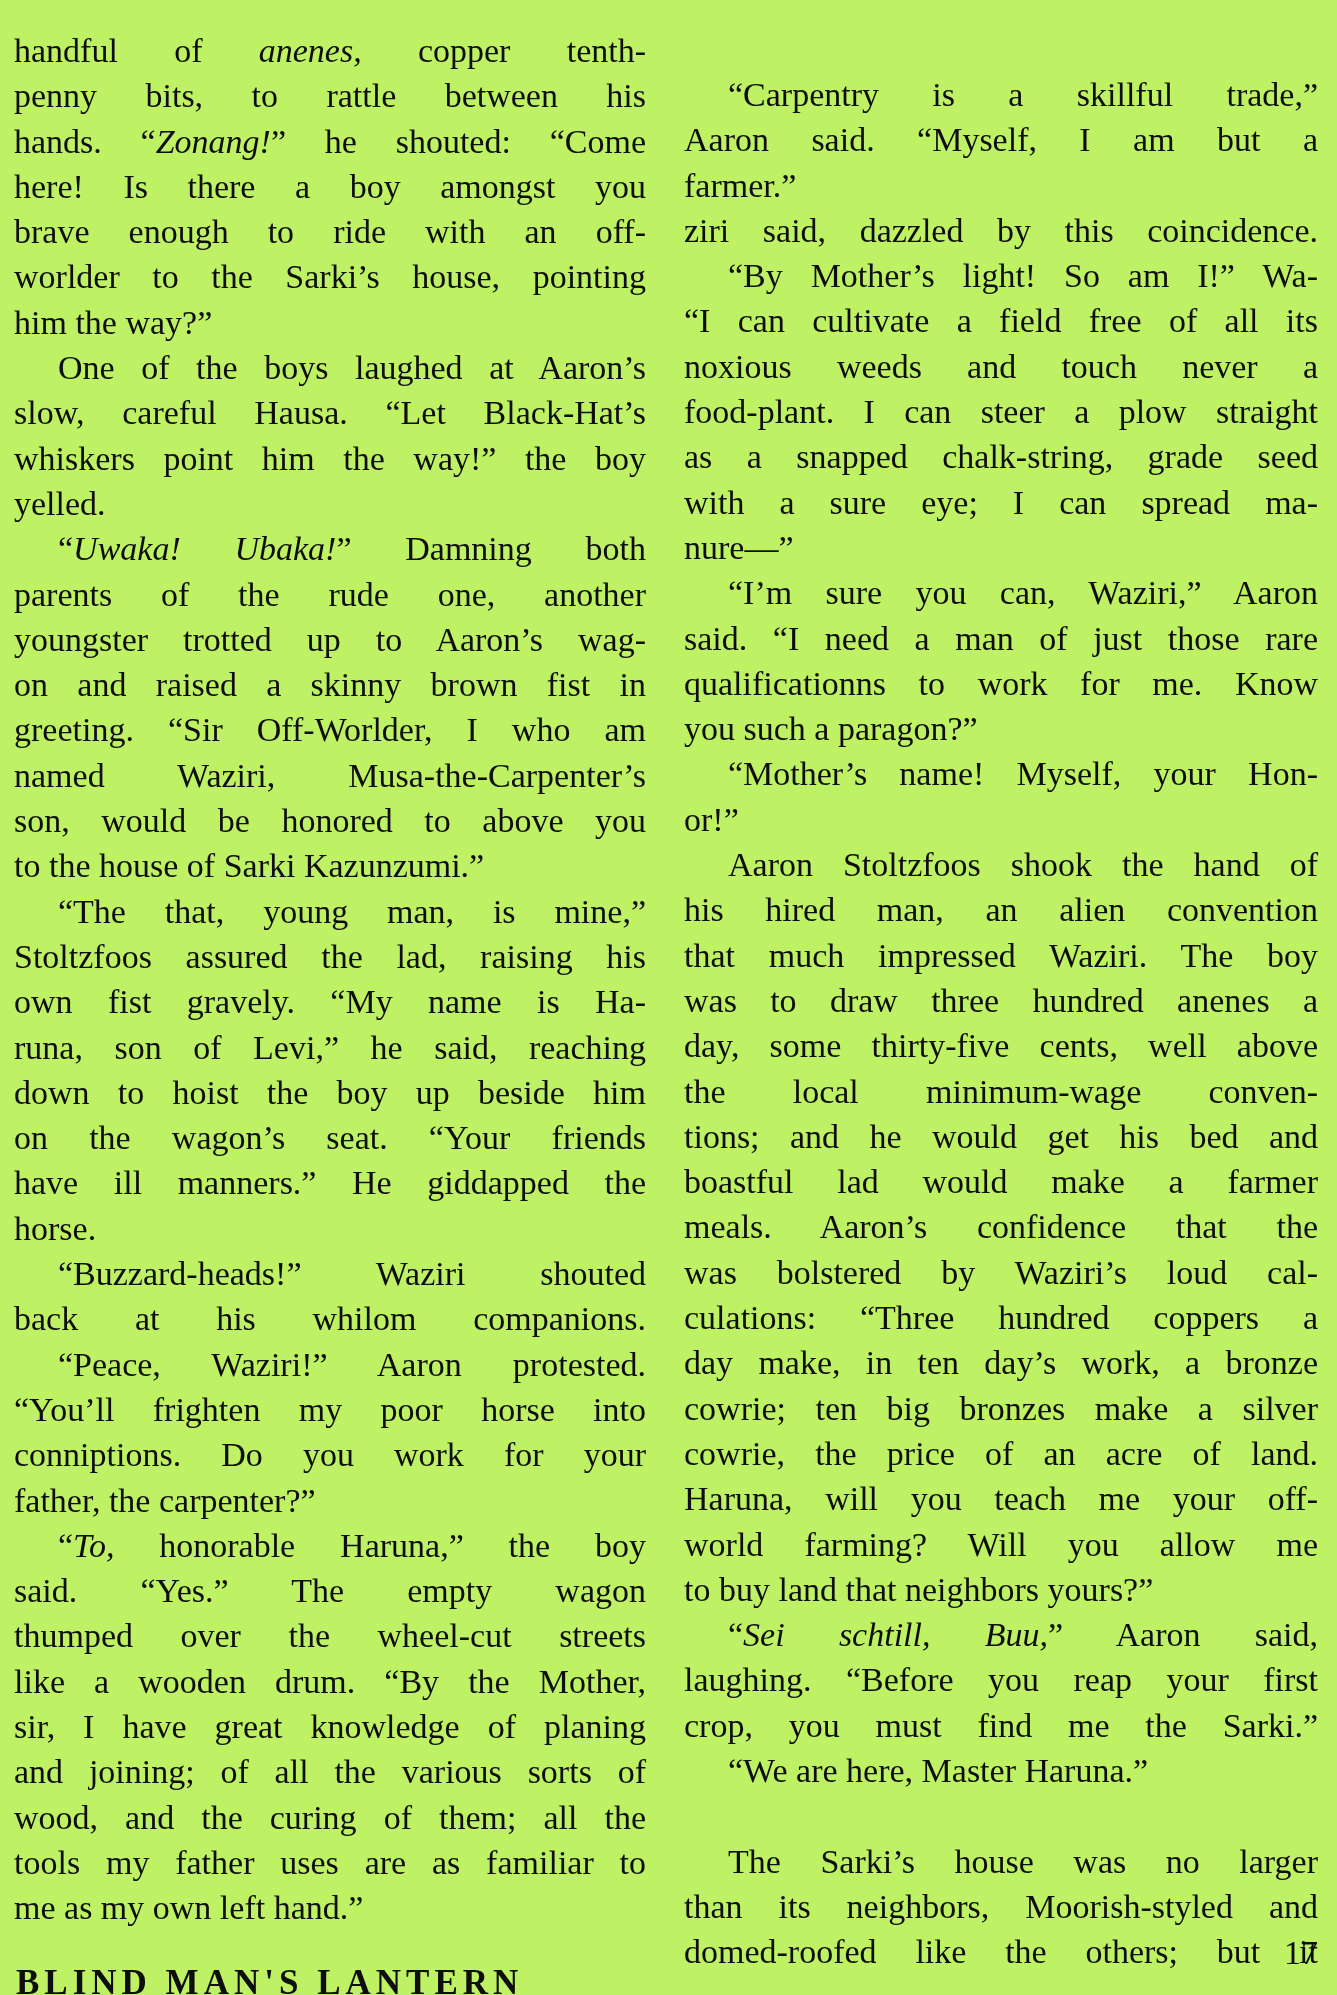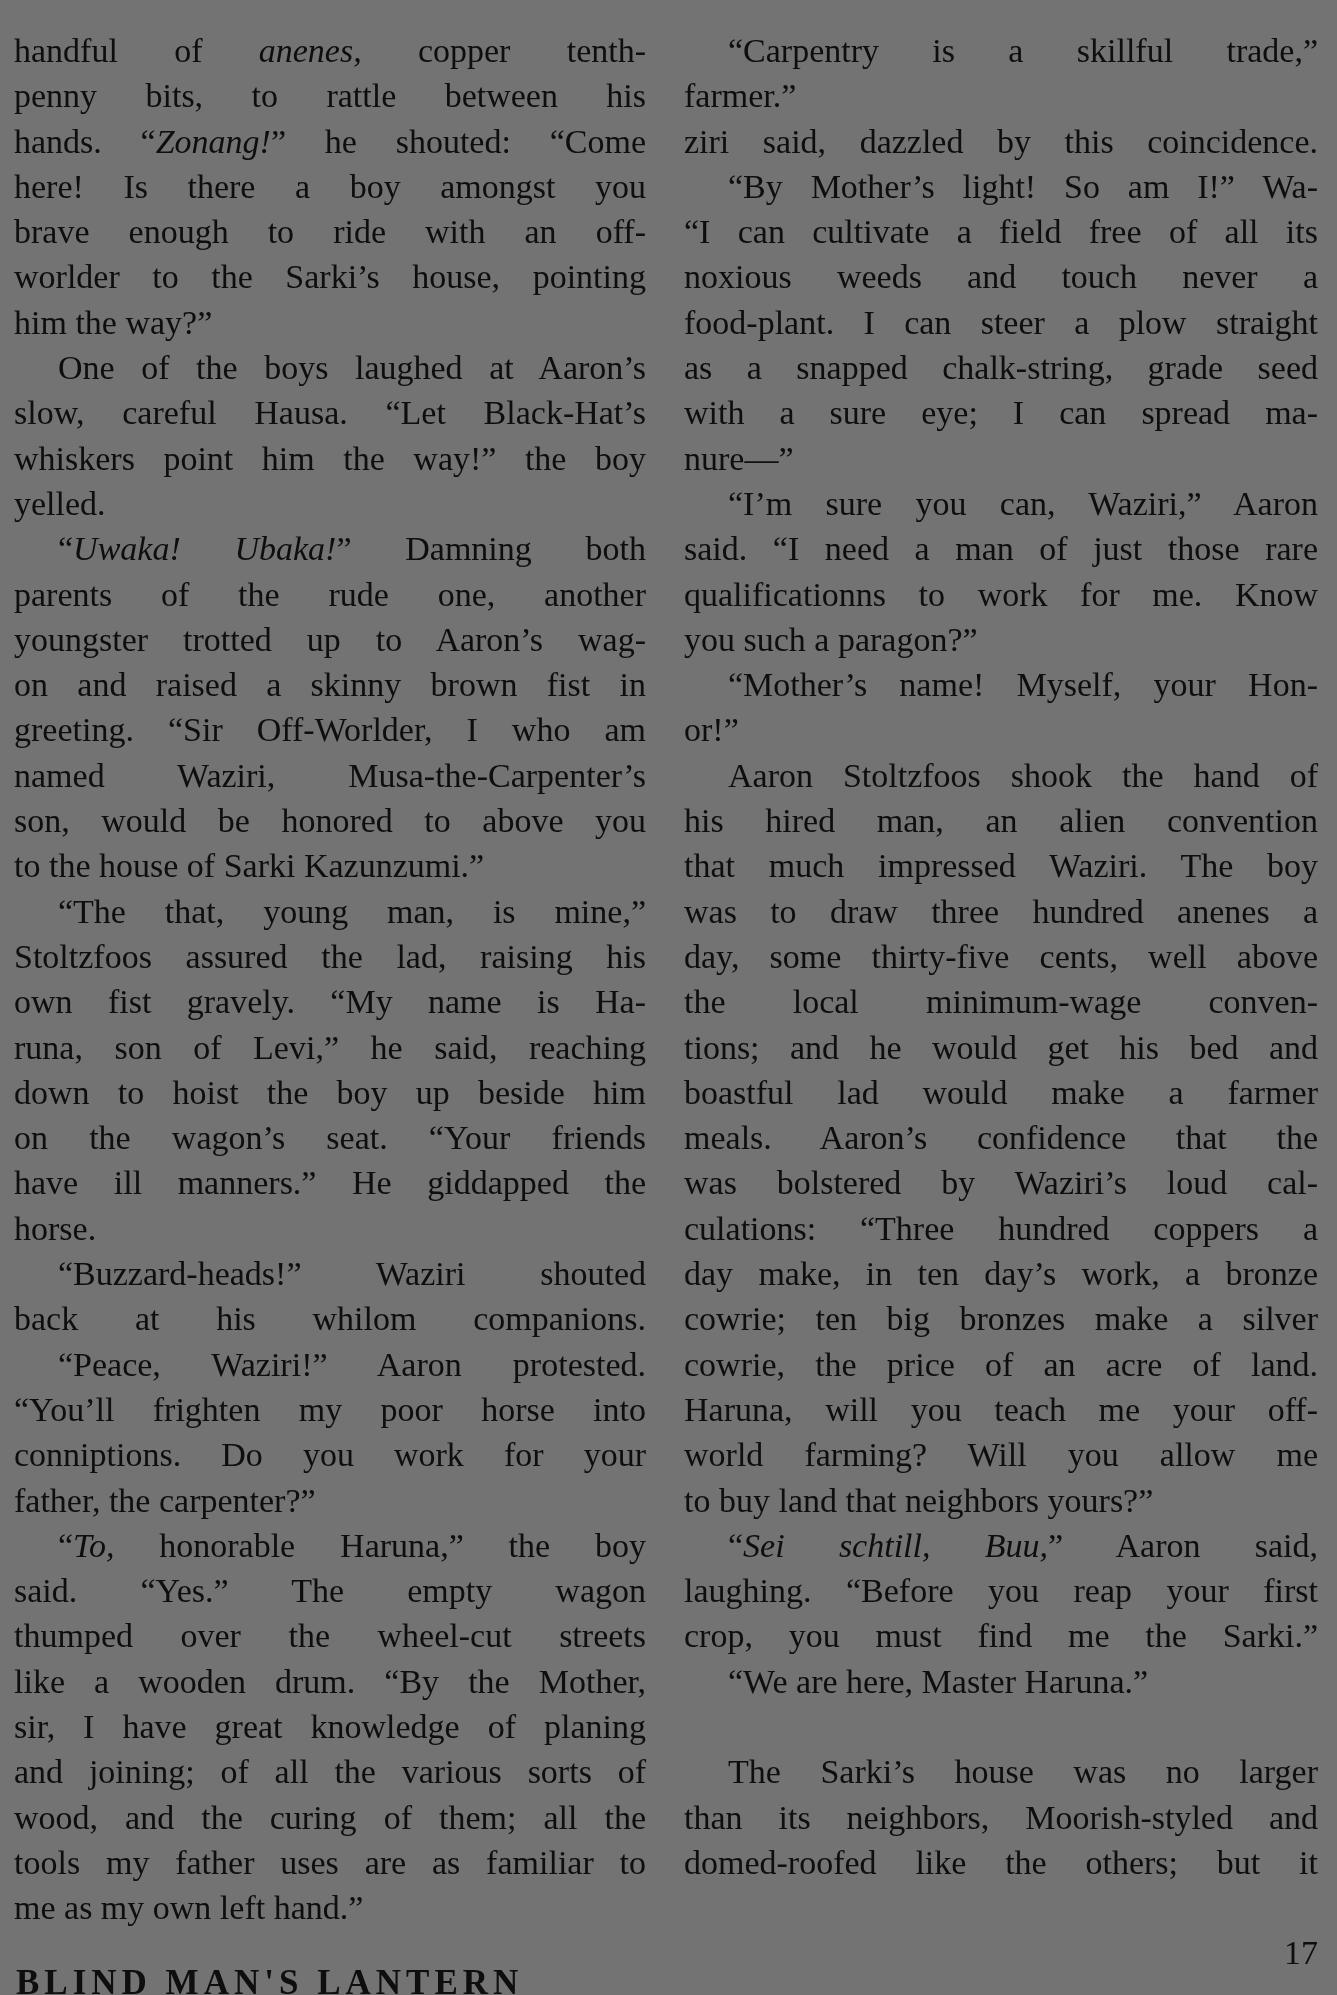--- a/index.html
+++ b/index.html
@@ -4,31 +4,31 @@
 <style>
   html, body {
     margin: 0;
     padding: 0;
     background: #ffffff;
   }
   .page {
     position: relative;
     width: 1337px;
     height: 1995px;
-    background: #737373;
+    background: #bef264;
     color: #0e0e0e;
     font-family: "Liberation Serif", "DejaVu Serif", serif;
     overflow: hidden;
   }
   .column {
     position: absolute;
     top: 28px;
   }
   .column.left  { left: 14px;  width: 632px; }
-  .column.right { left: 684px; width: 634px; }
+  .column.right { left: 684px; width: 634px; margin-top: 44px; }
   .line {
     height: 45.3px;
     line-height: 45.3px;
     font-size: 34px;
     text-align: justify;
     text-align-last: justify;
     text-justify: inter-word;
     white-space: normal;
   }
   .line.last  { text-align-last: left; }
@@ -100,20 +100,21 @@
       <div class="line">like a wooden drum. “By the Mother,</div>
       <div class="line">sir, I have great knowledge of planing</div>
       <div class="line">and joining; of all the various sorts of</div>
       <div class="line">wood, and the curing of them; all the</div>
       <div class="line">tools my father uses are as familiar to</div>
       <div class="line last">me as my own left hand.”</div>
     </div>
 
   <div class="column right">
       <div class="line ind">“Carpentry is a skillful trade,”</div>
+      <div class="line">Aaron said. “Myself, I am but a</div>
       <div class="line last">farmer.”</div>
       <div class="line">ziri said, dazzled by this coincidence.</div>
       <div class="line ind">“By Mother’s light! So am I!” Wa-</div>
       <div class="line">“I can cultivate a field free of all its</div>
       <div class="line">noxious weeds and touch never a</div>
       <div class="line">food-plant. I can steer a plow straight</div>
       <div class="line">as a snapped chalk-string, grade seed</div>
       <div class="line">with a sure eye; I can spread ma-</div>
       <div class="line last">nure—”</div>
       <div class="line ind">“I’m sure you can, Waziri,” Aaron</div>

